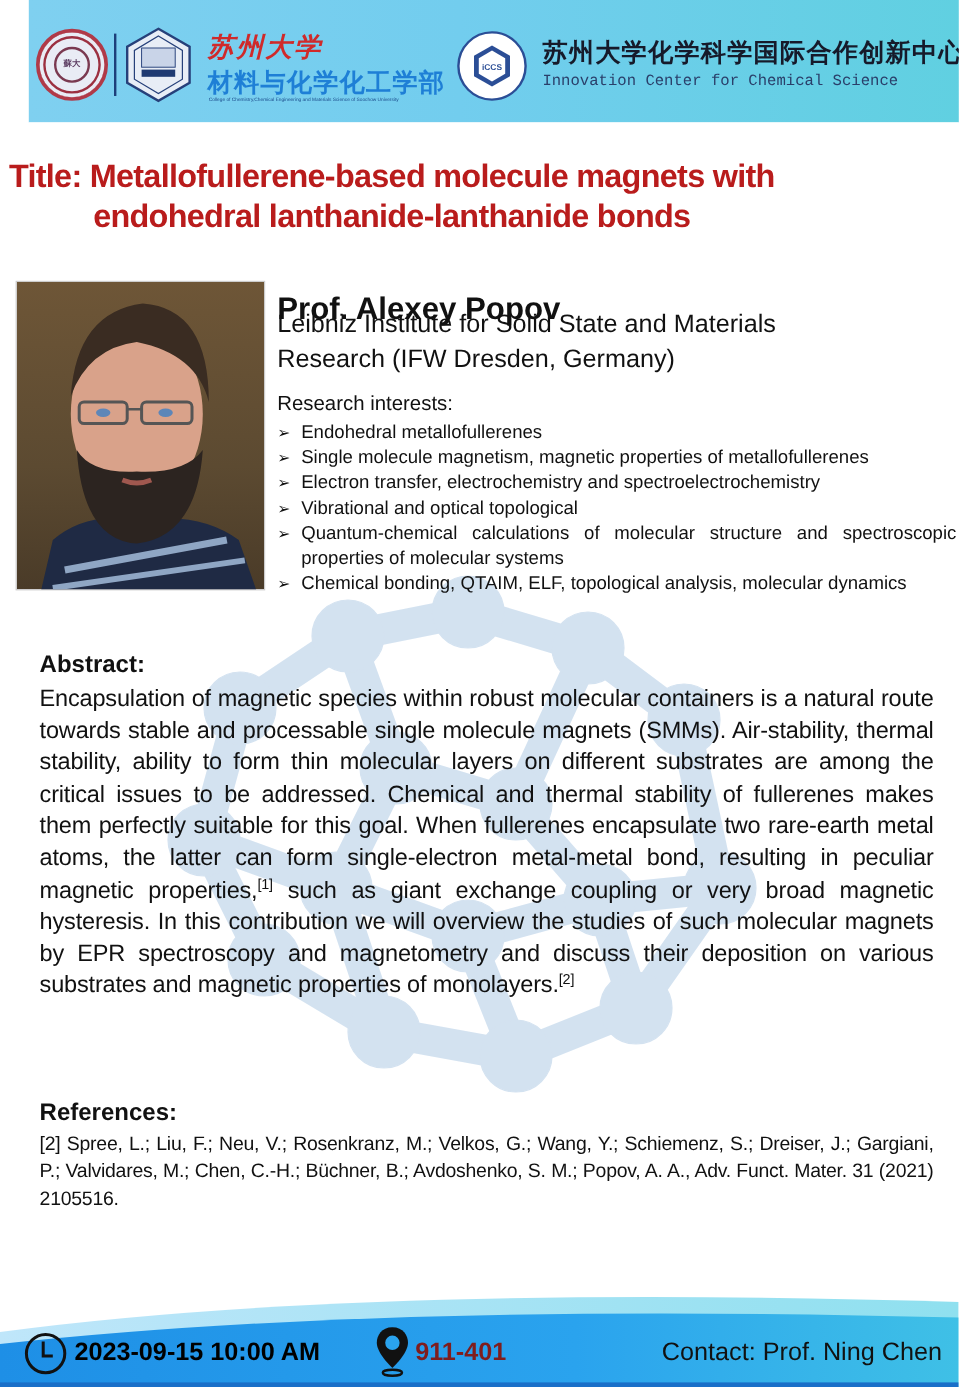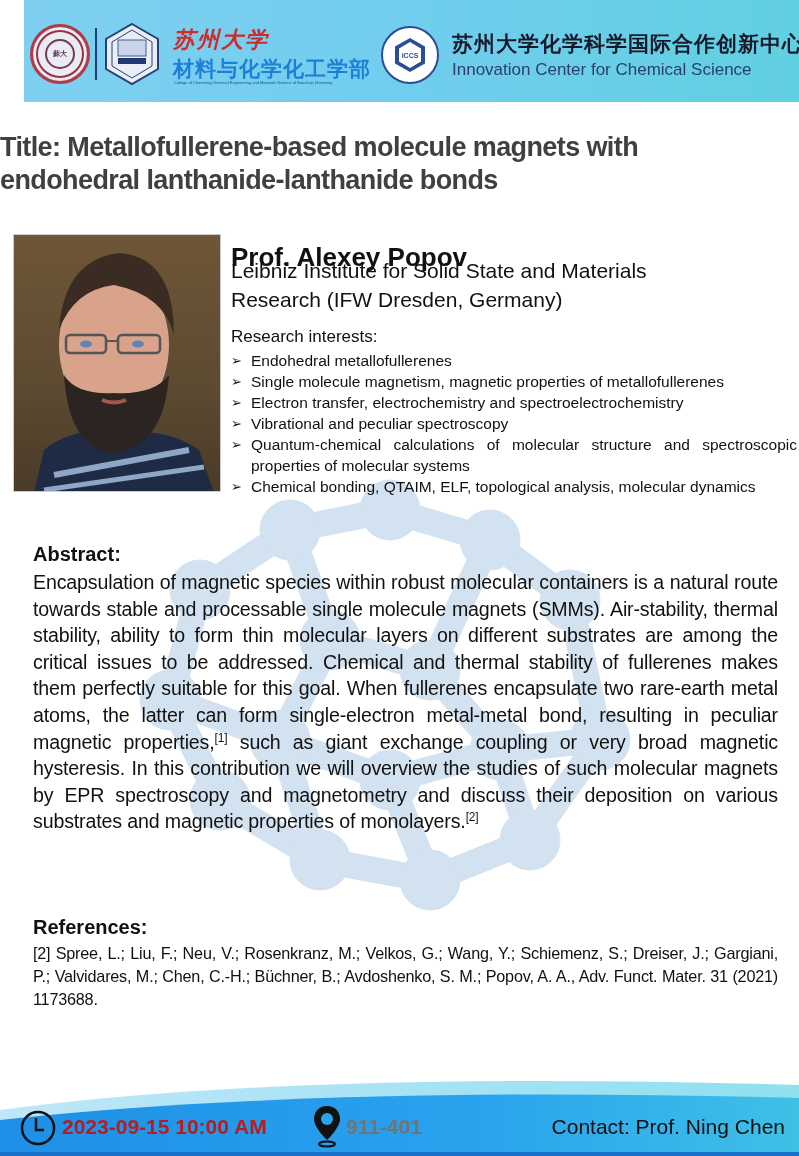--- a/index.html
+++ b/index.html
@@ -38,30 +38,30 @@
       position: absolute; left: 357px; top: 26px; width: 58px; height: 58px; border-radius: 50%;
       background: #ffffff; border: 2px solid #2b4e96;
     }
     .logo-iccs .hex {
       position: absolute; left: 11px; top: 9px; width: 32px; height: 36px;
     }
     .center-cn {
       position: absolute; left: 428px; top: 30px; font-size: 21px; font-weight: bold; color: #161a2a; letter-spacing: 1px;
     }
     .center-en {
-      position: absolute; left: 428px; top: 60px; font-size: 17px; color: #2a3f6a; font-family: Liberation Sans, sans-serif;
+      position: absolute; left: 428px; top: 60px; font-size: 13px; color: #2a3f6a; font-family: Liberation Mono, monospace;
     }
 
     
     .watermark { position: absolute; left: 30px; top: 470px; width: 760px; height: 460px; opacity: 0.5; }
 
     
     .title {
-      position: absolute; left: 0; top: 131px; width: 653px; text-align: left;
-      font-size: 27px; font-weight: bold; line-height: 33px; color: #404040; letter-spacing: -0.6px;
+      position: absolute; left: 0; top: 131px; width: 653px; text-align: center;
+      font-size: 27px; font-weight: bold; line-height: 33px; color: #b91c1c; letter-spacing: -0.6px;
     }
 
     
     .photo {
       position: absolute; left: 13px; top: 234px; width: 208px; height: 258px;
       background: linear-gradient(180deg, #6e5637 0%, #5c4a31 60%, #4a3b28 100%);
       border: 1px solid #ccc; overflow: hidden;
     }
 
     
@@ -85,23 +85,23 @@
     .ref-heading { position: absolute; left: 33px; top: 916px; font-size: 20px; font-weight: bold; }
     .ref-list { position: absolute; left: 33px; top: 942px; width: 745px; font-size: 16.2px; line-height: 23px; text-align: justify; letter-spacing: -0.2px; }
     .ref-list p { text-align: justify; text-align-last: left; }
 
     
     .footer {
       position: absolute; left: 0; top: 1080px; width: 799px; height: 76px; overflow: hidden;
     }
     .footer .wave1 { position: absolute; left: 0; top: 0; width: 799px; height: 76px; }
     .footer-clock { position: absolute; left: 20px; top: 1110px; width: 36px; height: 36px; }
-    .footer-datetime { position: absolute; left: 62px; top: 1115px; font-size: 21px; font-weight: bold; color: #b91c1c; }
+    .footer-datetime { position: absolute; left: 62px; top: 1115px; font-size: 21px; font-weight: bold; color: #000000; }
     .footer-pin { position: absolute; left: 312px; top: 1104px; width: 30px; height: 44px; }
-    .footer-room { position: absolute; left: 346px; top: 1115px; font-size: 21px; font-weight: bold; color: #737373; }
+    .footer-room { position: absolute; left: 346px; top: 1115px; font-size: 21px; font-weight: bold; color: #7f1d1d; }
     .footer-contact { position: absolute; right: 14px; top: 1115px; font-size: 21px; font-weight: normal; color: #111; }
   </style>
 </head>
 <body>
 
 <div class="header">
   <div class="logo-seal">
     <div class="inner">蘇大</div>
   </div>
   <div class="logo-divider"></div>
@@ -183,31 +183,31 @@
 <div class="affiliation">
   <div>Leibniz Institute for Solid State and Materials</div>
   <div>Research (IFW Dresden, Germany)</div>
 </div>
 
 <div class="ri-heading">Research interests:</div>
 <ul class="ri-list">
   <li><span class="arrow">➢</span><span>Endohedral metallofullerenes</span></li>
   <li><span class="arrow">➢</span><span>Single molecule magnetism, magnetic properties of metallofullerenes</span></li>
   <li><span class="arrow">➢</span><span>Electron transfer, electrochemistry and spectroelectrochemistry</span></li>
-  <li><span class="arrow">➢</span><span>Vibrational and peculiar spectroscopy</span></li>
+  <li><span class="arrow">➢</span><span>Vibrational and optical topological</span></li>
   <li class="justify"><span class="arrow">➢</span><span>Quantum-chemical calculations of molecular structure and spectroscopic properties of molecular systems</span></li>
   <li class="justify"><span class="arrow">➢</span><span>Chemical bonding, QTAIM, ELF, topological analysis, molecular dynamics</span></li>
 </ul>
 
 <div class="abstract-heading">Abstract:</div>
 <div class="abstract-body"><span>Encapsulation of magnetic species within robust molecular containers is a natural route towards stable and processable single molecule magnets (SMMs). Air-stability, thermal stability, ability to form thin molecular layers on different substrates are among the critical issues to be addressed. Chemical and thermal stability of fullerenes makes them perfectly suitable for this goal. When fullerenes encapsulate two rare-earth metal atoms, the latter can form single-electron metal-metal bond, resulting in peculiar magnetic properties,</span><sup>[1]</sup><span> such as giant exchange coupling or very broad magnetic hysteresis. In this contribution we will overview the studies of such molecular magnets by EPR spectroscopy and magnetometry and discuss their deposition on various substrates and magnetic properties of monolayers.</span><sup>[2]</sup></div>
 
 <div class="ref-heading">References:</div>
 <div class="ref-list">
-  <p>[2] Spree, L.; Liu, F.; Neu, V.; Rosenkranz, M.; Velkos, G.; Wang, Y.; Schiemenz, S.; Dreiser, J.; Gargiani, P.; Valvidares, M.; Chen, C.-H.; Büchner, B.; Avdoshenko, S. M.; Popov, A. A., Adv. Funct. Mater. 31 (2021) 1173688.</p>
+  <p>[2] Spree, L.; Liu, F.; Neu, V.; Rosenkranz, M.; Velkos, G.; Wang, Y.; Schiemenz, S.; Dreiser, J.; Gargiani, P.; Valvidares, M.; Chen, C.-H.; Büchner, B.; Avdoshenko, S. M.; Popov, A. A., Adv. Funct. Mater. 31 (2021) 2105516.</p>
 </div>
 
 <div class="footer">
   <svg class="wave1" viewBox="0 0 799 76" preserveAspectRatio="none">
     <defs>
       <linearGradient id="fg1" x1="0" y1="0" x2="1" y2="0">
         <stop offset="0" stop-color="#1e8fe6"></stop>
         <stop offset="0.6" stop-color="#2aa3ee"></stop>
         <stop offset="1" stop-color="#3fc0e6"></stop>
       </linearGradient>

